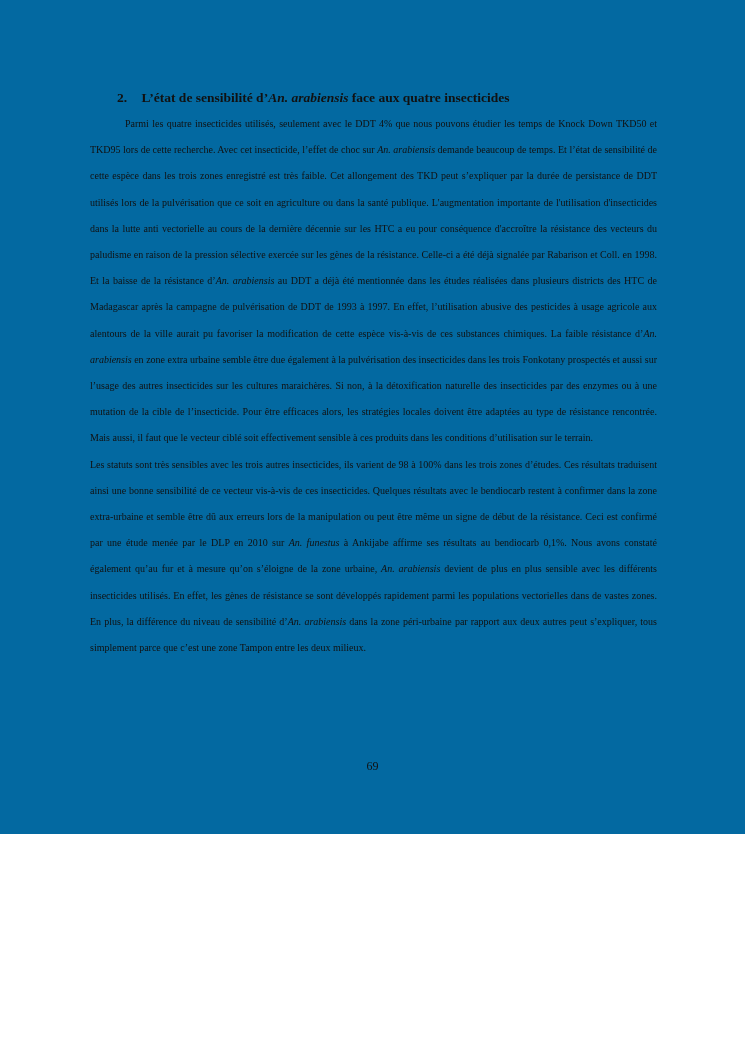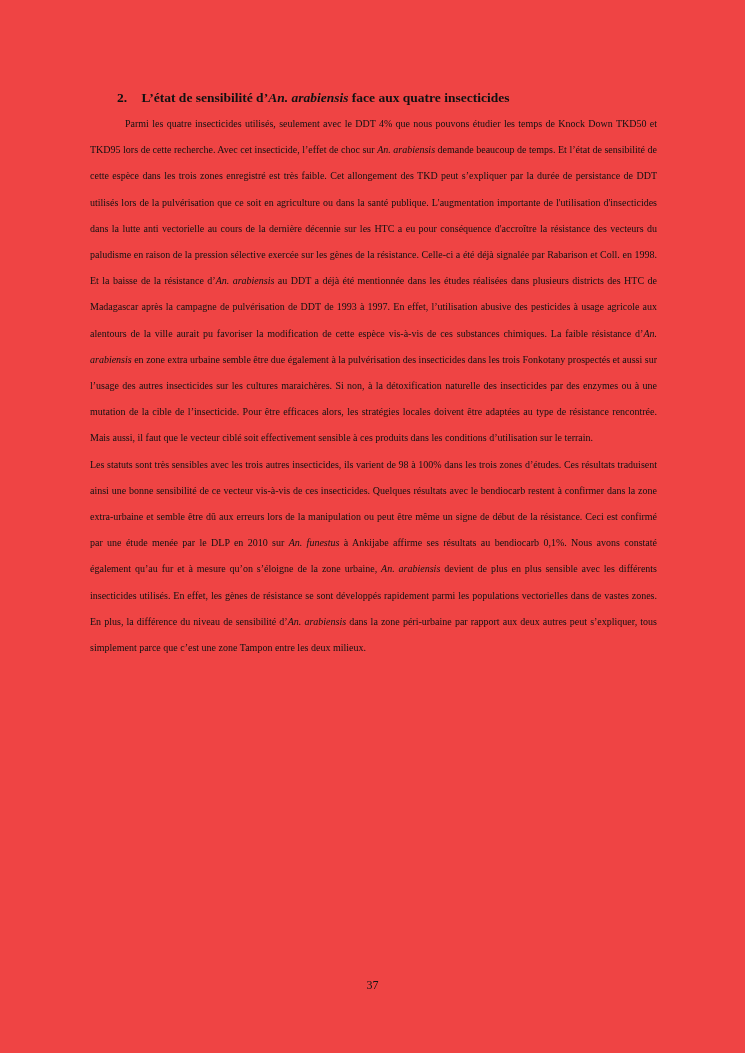--- a/index.html
+++ b/index.html
@@ -3,22 +3,22 @@
 <meta charset="utf-8">
 <style>
   html, body {
     margin: 0;
     padding: 0;
     background: #ffffff;
   }
   .page {
     position: relative;
     width: 745px;
-    height: 1053px;
-    background: #ef4444;
+    height: 834px;
+    background: #0369a1;
     font-family: "Liberation Serif", serif;
     color: #111111;
     overflow: hidden;
   }
   .content {
     position: absolute;
     left: 90px;
     top: 84px;
     width: 567px;
   }
@@ -61,14 +61,14 @@
   <div class="content">
     <h2 class="heading">
       <span class="heading-num">2.</span>
       <span class="heading-text"><span>L’état de sensibilité d’</span><span class="italic">An. arabiensis</span><span> face aux quatre insecticides</span></span>
     </h2>
     <div class="body">
         <p class="para indent"><span>Parmi les quatre insecticides utilisés, seulement avec le DDT 4% que nous pouvons étudier les temps de Knock Down TKD50 et TKD95 lors de cette recherche. Avec cet insecticide, l’effet de choc sur </span><span class="italic">An. arabiensis</span><span> demande beaucoup de temps. Et l’état de sensibilité de cette espèce dans les trois zones enregistré est très faible. Cet allongement des TKD peut s’expliquer par la durée de persistance de DDT utilisés lors de la pulvérisation que ce soit en agriculture ou dans la santé publique. L'augmentation importante de l'utilisation d'insecticides dans la lutte anti vectorielle au cours de la dernière décennie sur les HTC a eu pour conséquence d'accroître la résistance des vecteurs du paludisme en raison de la pression sélective exercée sur les gènes de la résistance. Celle-ci a été déjà signalée par Rabarison et Coll. en 1998. Et la baisse de la résistance d’</span><span class="italic">An. arabiensis</span><span> au DDT a déjà été mentionnée dans les études réalisées dans plusieurs districts des HTC de Madagascar après la campagne de pulvérisation de DDT de 1993 à 1997. En effet, l’utilisation abusive des pesticides à usage agricole aux alentours de la ville aurait pu favoriser la modification de cette espèce vis-à-vis de ces substances chimiques. La faible résistance d’</span><span class="italic">An. arabiensis</span><span> en zone extra urbaine semble être due également à la pulvérisation des insecticides dans les trois Fonkotany prospectés et aussi sur l’usage des autres insecticides sur les cultures maraichères. Si non, à la détoxification naturelle des insecticides par des enzymes ou à une mutation de la cible de l’insecticide. Pour être efficaces alors, les stratégies locales doivent être adaptées au type de résistance rencontrée. Mais aussi, il faut que le vecteur ciblé soit effectivement sensible à ces produits dans les conditions d’utilisation sur le terrain.</span></p>
         <p class="para"><span>Les statuts sont très sensibles avec les trois autres insecticides, ils varient de 98 à 100% dans les trois zones d’études. Ces résultats traduisent ainsi une bonne sensibilité de ce vecteur vis-à-vis de ces insecticides. Quelques résultats avec le bendiocarb restent à confirmer dans la zone extra-urbaine et semble être dû aux erreurs lors de la manipulation ou peut être même un signe de début de la résistance. Ceci est confirmé par une étude menée par le DLP en 2010 sur </span><span class="italic">An. funestus</span><span> à Ankijabe affirme ses résultats au bendiocarb 0,1%. Nous avons constaté également qu’au fur et à mesure qu’on s’éloigne de la zone urbaine, </span><span class="italic">An. arabiensis</span><span> devient de plus en plus sensible avec les différents insecticides utilisés. En effet, les gènes de résistance se sont développés rapidement parmi les populations vectorielles dans de vastes zones. En plus, la différence du niveau de sensibilité d’</span><span class="italic">An. arabiensis</span><span> dans la zone péri-urbaine par rapport aux deux autres peut s’expliquer, tous simplement parce que c’est une zone Tampon entre les deux milieux.</span></p>
       </div>
   </div>
-  <div class="page-number">37</div>
+  <div class="page-number">69</div>
 </div>
 
 </body></html>

